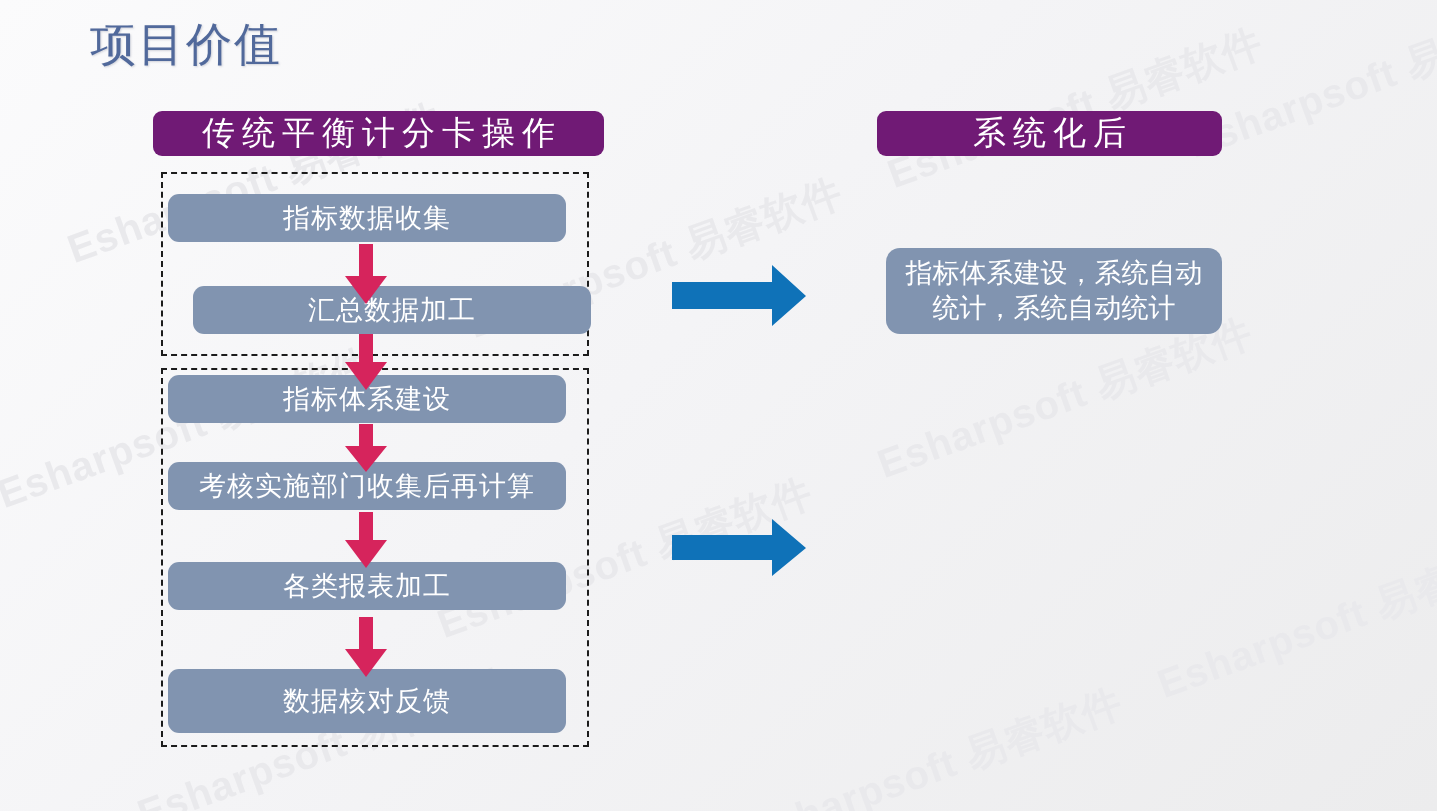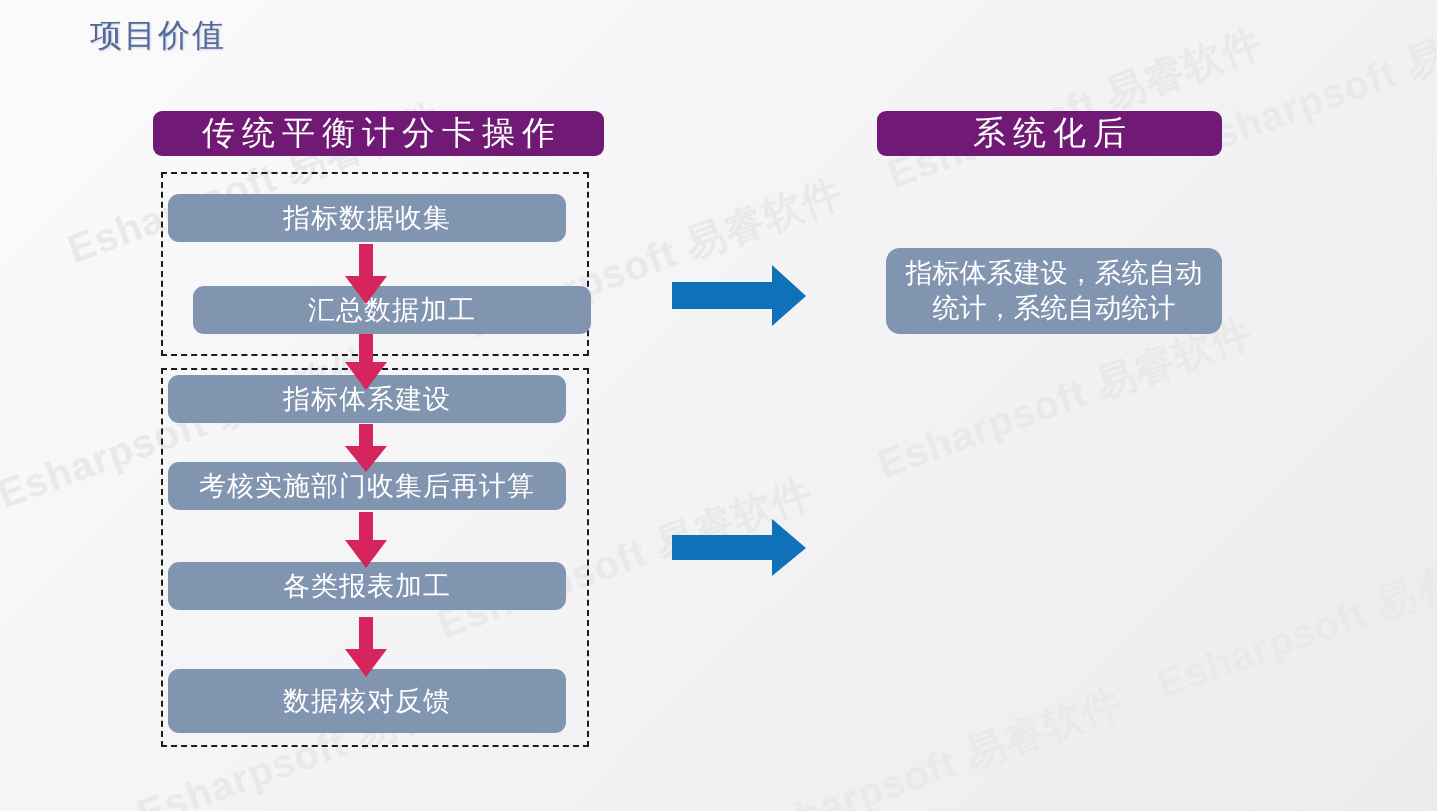--- a/index.html
+++ b/index.html
@@ -38,21 +38,21 @@
     transform-origin: left top;
     letter-spacing: 1px;
     font-family: "Liberation Sans", "DejaVu Sans", sans-serif;
   }
 
   
   #page-title {
     position: absolute;
     left: 90px;
     top: 14px;
-    font-size: 32px;
+    font-size: 46px;
     color: #51699b;
     letter-spacing: 2px;
     z-index: 20;
     text-shadow: 1px 1px 2px rgba(160,165,180,.45);
     font-family: "Liberation Sans", "DejaVu Sans", sans-serif;
   }
 
   
   .banner {
     position: absolute;

